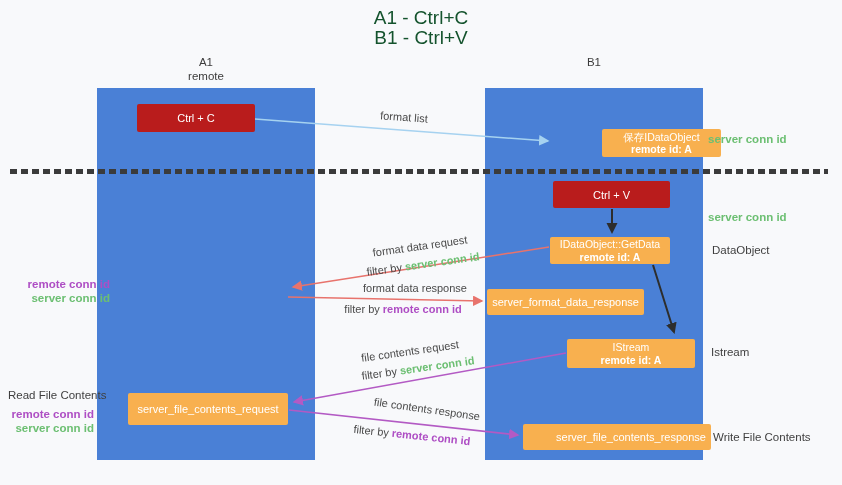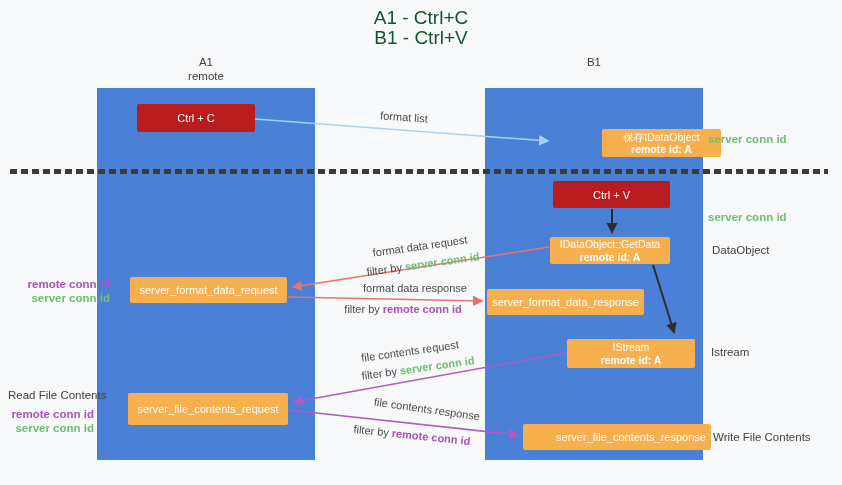--- a/index.html
+++ b/index.html
@@ -109,23 +109,20 @@
 
   <div class="node green" style="left:553px;top:181px;width:117px;height:27px;">
     <span class="single">Ctrl + V</span>
   </div>
 
   <div class="node orange" style="left:550px;top:237px;width:120px;height:27px;">
     <span class="l1">IDataObject::GetData</span>
     <span class="l2">remote id: A</span>
   </div>
 
-  <div class="node orange" style="left:130px;top:277px;width:157px;height:26px;">
-    <span class="single">server_format_data_request</span>
-  </div>
 
   <div class="node orange" style="left:487px;top:289px;width:157px;height:26px;">
     <span class="single">server_format_data_response</span>
   </div>
 
   <div class="node orange" style="left:567px;top:339px;width:128px;height:29px;">
     <span class="l1">IStream</span>
     <span class="l2">remote id: A</span>
   </div>
 

